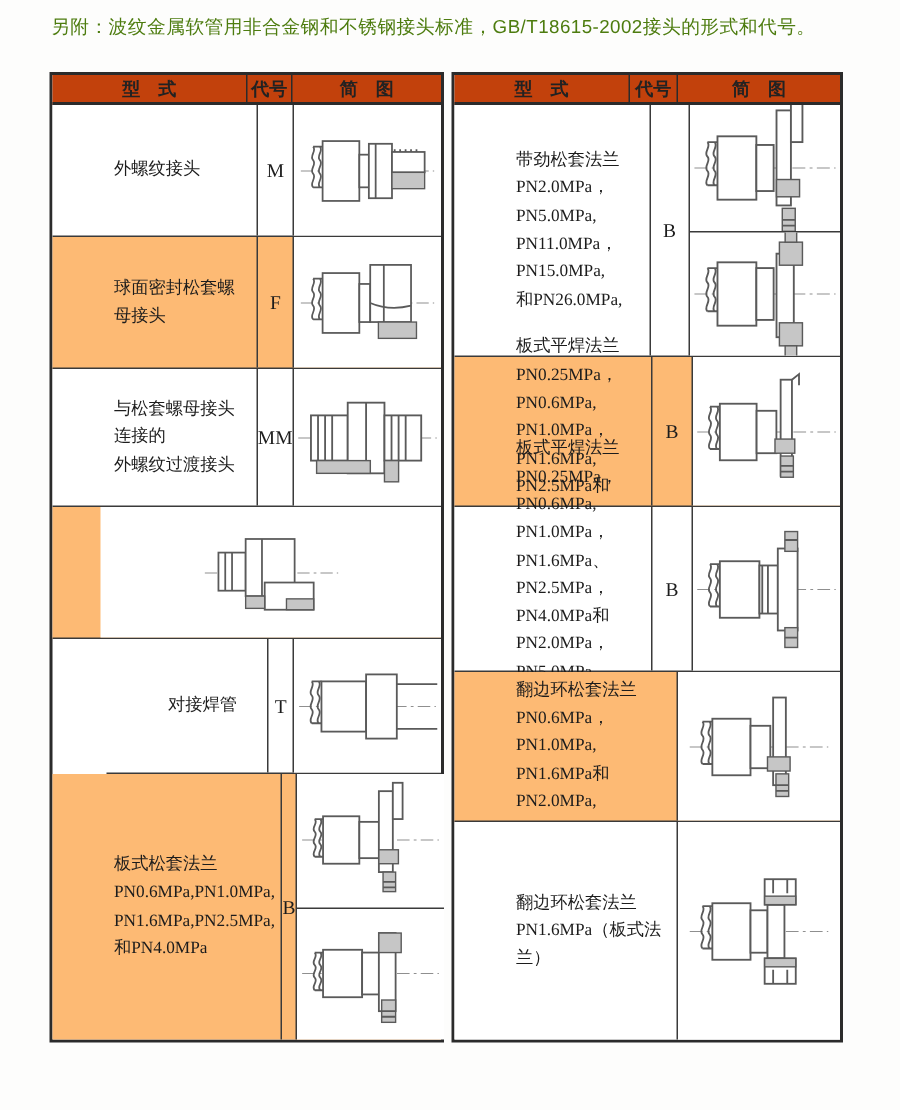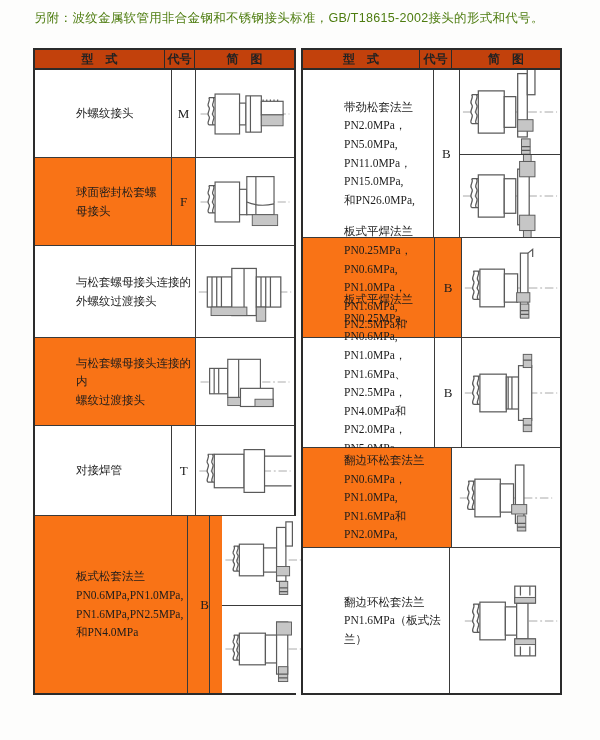--- a/index.html
+++ b/index.html
@@ -26,22 +26,22 @@
   .tbl-right { left:301px; width:261px; }
   .hdr-row {
     display:flex; height:20px; flex:0 0 auto;
     background:#c2410c; border-bottom:2px solid #2b2b2b;
   }
   .hdr-cell {
     display:flex; align-items:center; justify-content:center;
     font-size:12px; font-weight:700; color:#222;
   }
   .row { display:flex; flex:0 0 auto; border-bottom:1.5px solid #3a3a3a; background:#fff;padding-left:32px; }
-  .row:last-child { border-bottom:none; flex:1 1 auto;gap:12px; }
-  .row.hl { background:#f97316; }
+  .row:last-child { border-bottom:none; flex:1 1 auto; }
+  .row.hl { background:#fdba74; }
   .c-type {
     display:flex; align-items:center;
     padding:4px 4px 4px 9px;
     border-right:1.5px solid #3a3a3a;
     font-size:11.5px; line-height:1.62; white-space:pre-line;
   }
   .c-code {
     display:flex; align-items:center; justify-content:center;
     border-right:1.5px solid #3a3a3a;
     font-size:13px;
@@ -107,57 +107,56 @@
         <path class="ln" d="M54 43 q14 6 30 2"></path>
         <rect class="ht" x="60" y="57" width="28" height="12"></rect>
       </svg>
     </div>
       </div>
   </div>
 
   <div class="row" style="height:92px;justify-content:space-between;">
     <div class="c-type">与松套螺母接头连接的
 外螺纹过渡接头</div>
+    <div class="c-code">MM</div>
     <div class="c-diag">
         <div class="dcell">
       <svg width="98" height="82" viewBox="0 0 104 86">
         <line class="cl" x1="3" y1="43" x2="101" y2="43"></line>
         <rect class="bx" x="12" y="27" width="26" height="32"></rect>
         <path class="ln" d="M17 27 v32 M22 27 v32 M27 27 v32"></path>
         <rect class="bx" x="38" y="18" width="26" height="50"></rect>
         <line class="ln" x1="51" y1="18" x2="51" y2="68"></line>
         <rect class="bx" x="64" y="27" width="26" height="32"></rect>
         <path class="ln" d="M69 27 v32 M74 27 v32 M79 27 v32"></path>
         <rect class="ht" x="16" y="59" width="38" height="9"></rect>
         <rect class="ht" x="64" y="59" width="10" height="15"></rect>
       </svg>
     </div>
       </div>
   </div>
 
   <div class="row hl" style="height:88px;">
-    <div class="c-type">与松套螺母接头连接的内
-螺纹过渡接头</div>
     <div class="c-diag">
         <div class="dcell">
       <svg width="98" height="78" viewBox="0 0 104 86">
         <line class="cl" x1="3" y1="43" x2="101" y2="43"></line>
         <rect class="bx" x="13" y="28" width="20" height="28"></rect>
         <path class="ln" d="M18 28 v28 M23 28 v28"></path>
         <rect class="bx" x="33" y="18" width="36" height="42"></rect>
         <line class="ln" x1="45" y1="18" x2="45" y2="60"></line>
         <rect class="bx" x="47" y="50" width="36" height="20"></rect>
         <rect class="ht" x="33" y="60" width="14" height="9"></rect>
         <rect class="ht" x="63" y="62" width="20" height="8"></rect>
       </svg>
     </div>
       </div>
   </div>
 
-  <div class="row" style="height:90px;">
+  <div class="row" style="height:90px;margin-left:36px;">
     <div class="c-type">对接焊管</div>
     <div class="c-code">T</div>
     <div class="c-diag">
         <div class="dcell">
       <svg width="98" height="80" viewBox="0 0 104 86">
         <line class="cl" x1="3" y1="43" x2="101" y2="43"></line>
         <path class="ln" d="M12 25 c3 3 -3 7 0 10 c3 3 -3 7 0 10 c3 3 -3 7 0 10 M17 25 c3 3 -3 7 0 10 c3 3 -3 7 0 10 c3 3 -3 7 0 10 M12 25 h7 M12 55 h7"></path>
         <rect class="bx" x="19" y="25" width="32" height="36"></rect>
         <rect class="bx" x="51" y="20" width="22" height="46"></rect>
         <path class="ln" d="M73 27 h29 M73 59 h29"></path>

